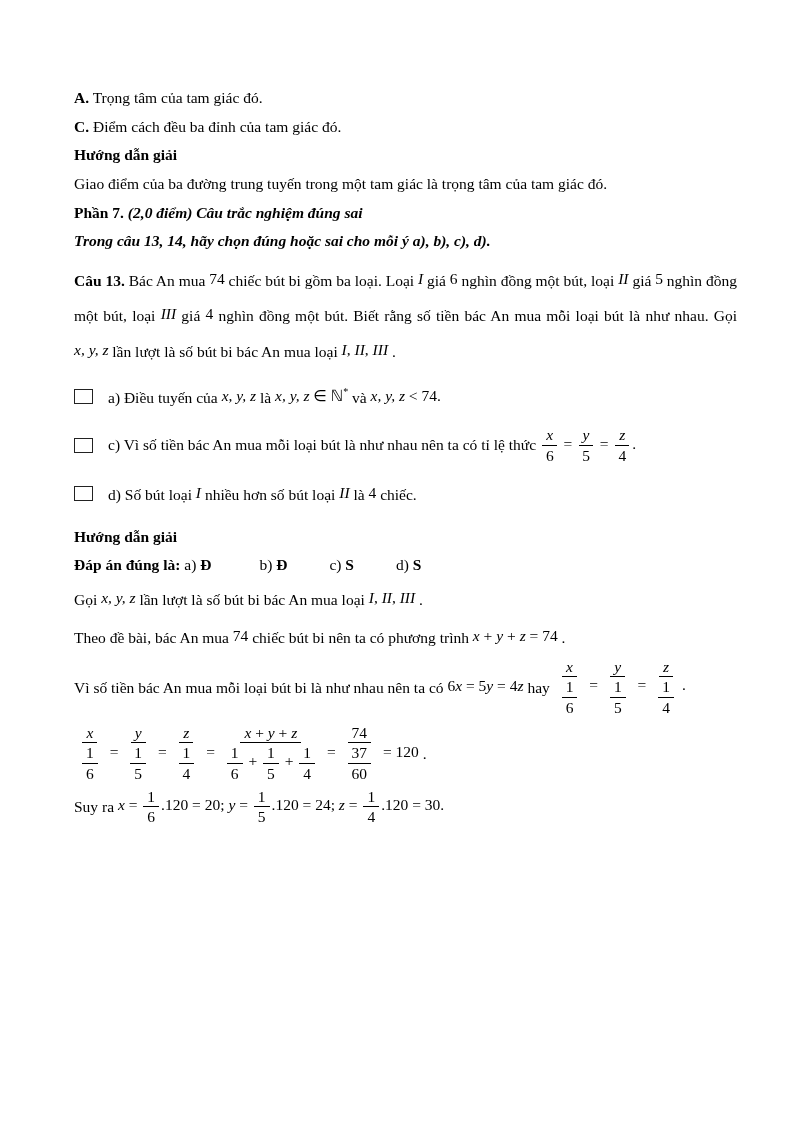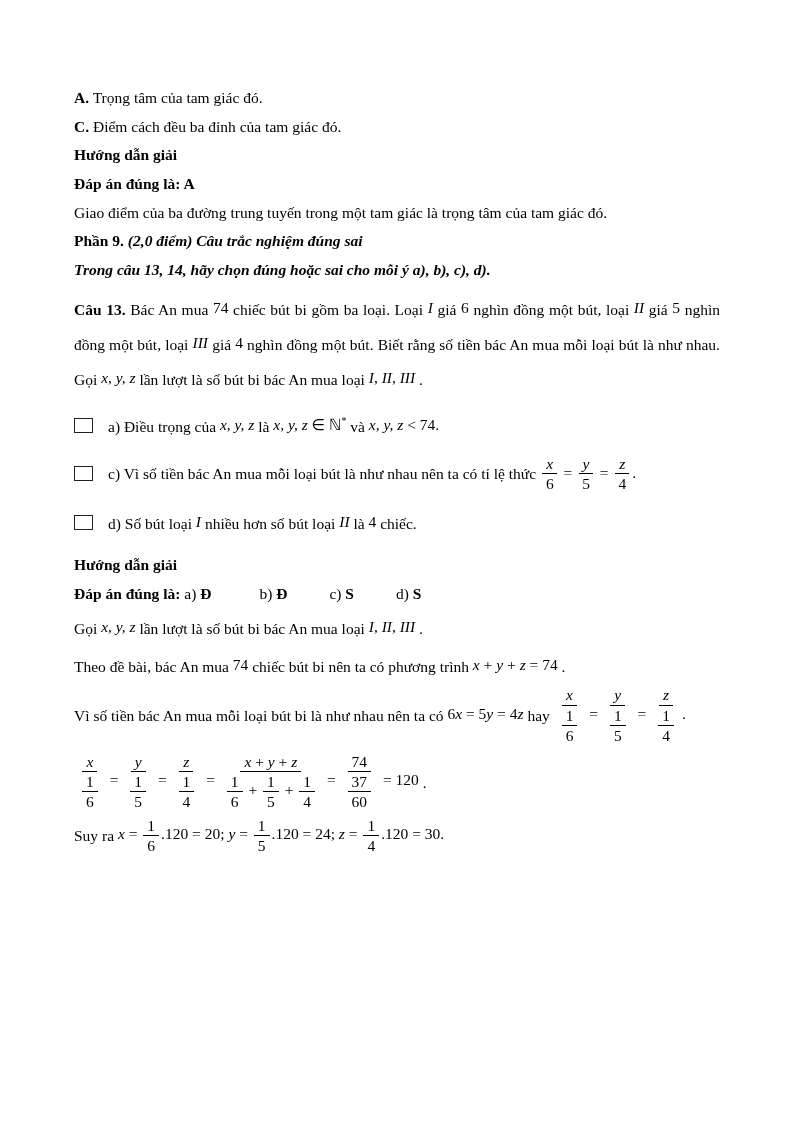--- a/index.html
+++ b/index.html
@@ -4,21 +4,21 @@
 <style>
   * { margin: 0; padding: 0; box-sizing: border-box; }
   html, body { background: #ffffff; }
   body {
     width: 794px;
     min-height: 1122px;
     font-family: "Liberation Serif", serif;
     color: #000000;
     margin: 0 auto;
   }
-  .page { padding: 84px 74px 40px 74px; }
+  .page { padding: 84px 57px 40px 74px; }
 
   .line { font-size: 15.5px; line-height: 1.85; }
   .b  { font-weight: bold; }
   .i  { font-style: italic; font-weight: bold; }
   .bi { font-weight: bold; font-style: italic; font-family: Liberation Serif, serif; }
 
   .para { text-align: justify; line-height: 2.15; }
   .q13  { margin-top: 6px; margin-bottom: 12px; }
   .mt6  { margin-top: 6px; }
   .sol  { line-height: 2.35; }
@@ -62,31 +62,30 @@
 </style>
 </head>
 <body>
 
 <div class="page">
 
   <p class="line"><span class="b">A.</span><span> Trọng tâm của tam giác đó.</span></p>
   <p class="line"><span class="b">C.</span><span> Điểm cách đều ba đỉnh của tam giác đó.</span></p>
 
   <p class="line b">Hướng dẫn giải</p>
-  <p class="line b">Đáp án đúng là: A</p>
   <p class="line">Giao điểm của ba đường trung tuyến trong một tam giác là trọng tâm của tam giác đó.</p>
 
-  <p class="line"><span class="b">Phần 9. </span><span class="bi">(2,0 điểm) Câu trắc nghiệm đúng sai</span></p>
+  <p class="line"><span class="b">Phần 7. </span><span class="bi">(2,0 điểm) Câu trắc nghiệm đúng sai</span></p>
   <p class="line i">Trong câu 13, 14, hãy chọn đúng hoặc sai cho mỗi ý a), b), c), d).</p>
 
   <p class="line para q13"><span class="b">Câu 13. </span><span>Bác An mua </span><span class="math"><span class="m-n">74</span></span><span> chiếc bút bi gồm ba loại. Loại </span><span class="math"><span class="m-v">I</span></span><span> giá </span><span class="math"><span class="m-n">6</span></span><span> nghìn đồng một bút, loại </span><span class="math"><span class="m-v">II</span></span><span> giá </span><span class="math"><span class="m-n">5</span></span><span> nghìn đồng một bút, loại </span><span class="math"><span class="m-v">III</span></span><span> giá </span><span class="math"><span class="m-n">4</span></span><span> nghìn đồng một bút. Biết rằng số tiền bác An mua mỗi loại bút là như nhau. Gọi </span><span class="math"><span class="m-v">x, y, z</span></span><span> lần lượt là số bút bi bác An mua loại </span><span class="math"><span class="m-v">I</span><span class="m-o">, </span><span class="m-v">II</span><span class="m-o">, </span><span class="m-v">III</span></span><span> .</span></p>
 
   <div class="check-line">
     <span class="checkbox"></span>
-    <span class="check-text"><span>a) Điều trọng của </span><span class="math"><span class="m-v">x, y, z</span></span><span> là </span><span class="math"><span class="m-v">x, y, z</span><span class="m-o"> ∈ </span><span class="m-n">ℕ</span><span class="m-sup">*</span></span><span> và </span><span class="math"><span class="m-v">x, y, z</span><span class="m-o"> &lt; 74.</span></span></span>
+    <span class="check-text"><span>a) Điều tuyến của </span><span class="math"><span class="m-v">x, y, z</span></span><span> là </span><span class="math"><span class="m-v">x, y, z</span><span class="m-o"> ∈ </span><span class="m-n">ℕ</span><span class="m-sup">*</span></span><span> và </span><span class="math"><span class="m-v">x, y, z</span><span class="m-o"> &lt; 74.</span></span></span>
   </div>
   <div class="check-line">
     <span class="checkbox"></span>
     <span class="check-text"><span>c) Vì số tiền bác An mua mỗi loại bút là như nhau nên ta có tỉ lệ thức </span><span class="math"><span class="frac">
             <span class="num"><span class="m-v">x</span></span>
             <span class="den"><span class="m-n">6</span></span>
           </span><span class="m-o"> = </span><span class="frac">
             <span class="num"><span class="m-v">y</span></span>
             <span class="den"><span class="m-n">5</span></span>
           </span><span class="m-o"> = </span><span class="frac">

